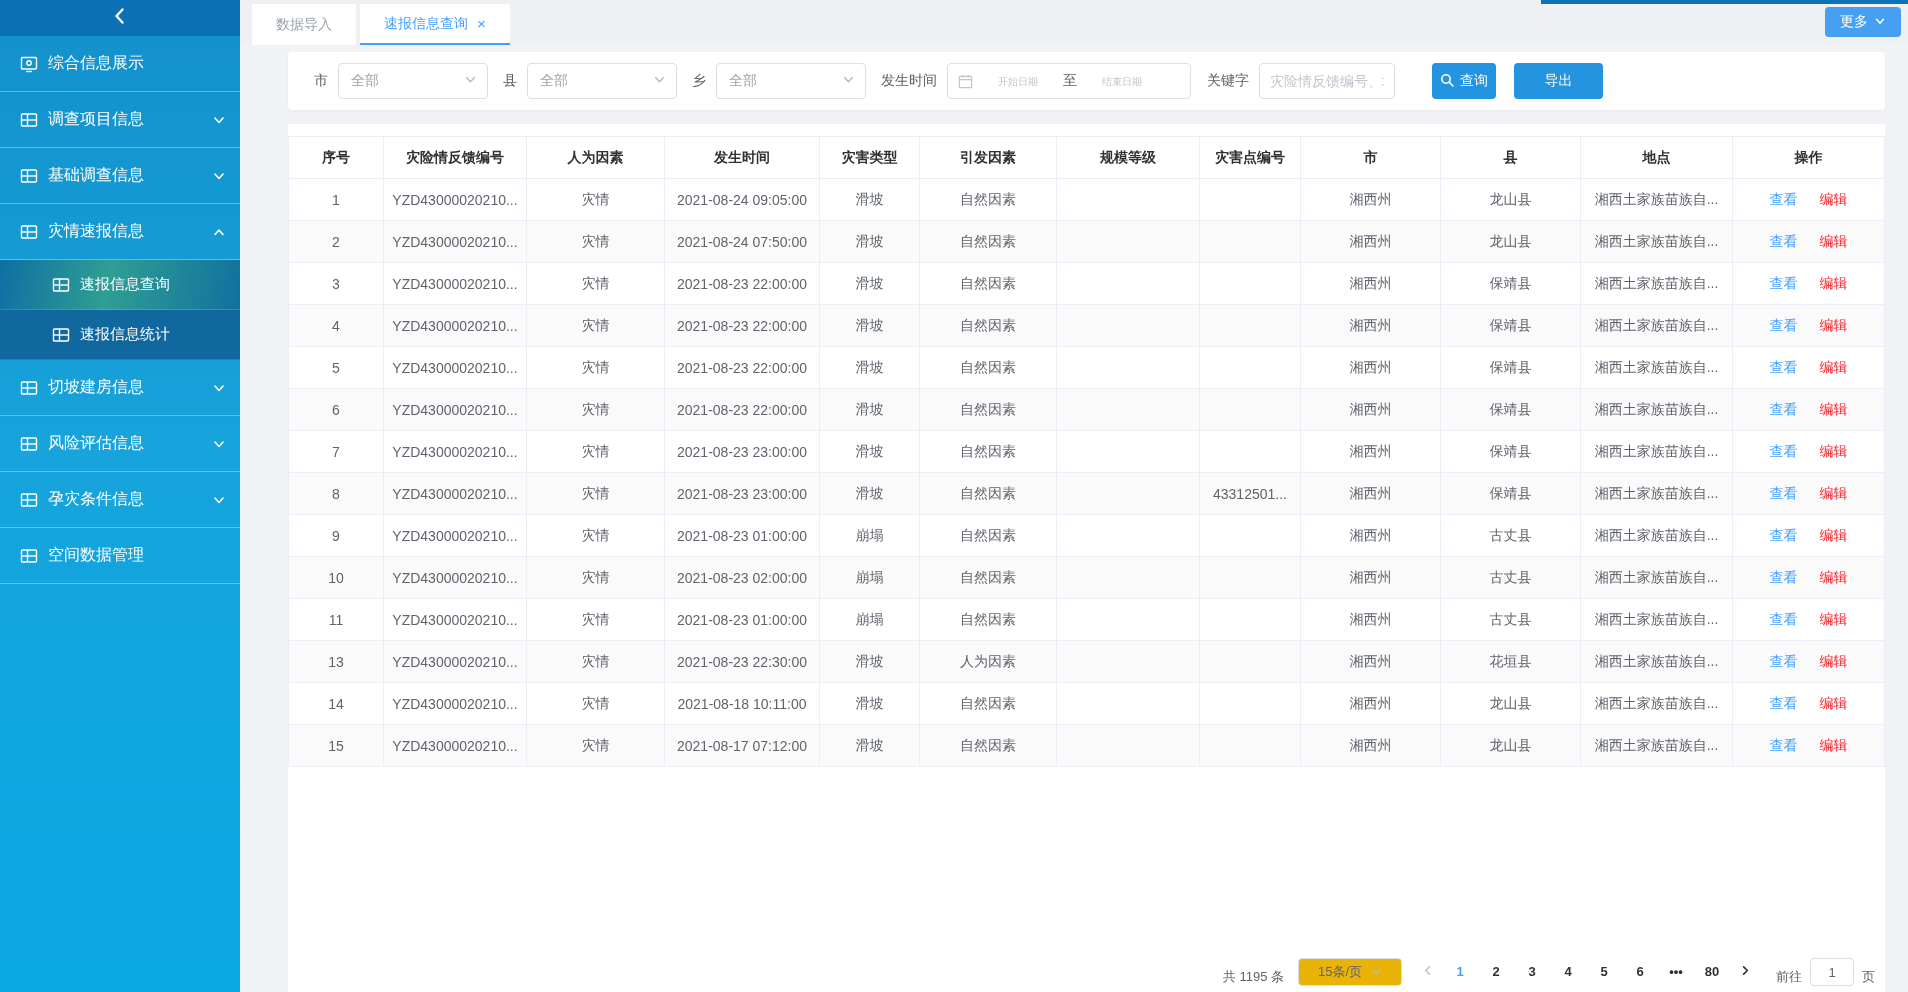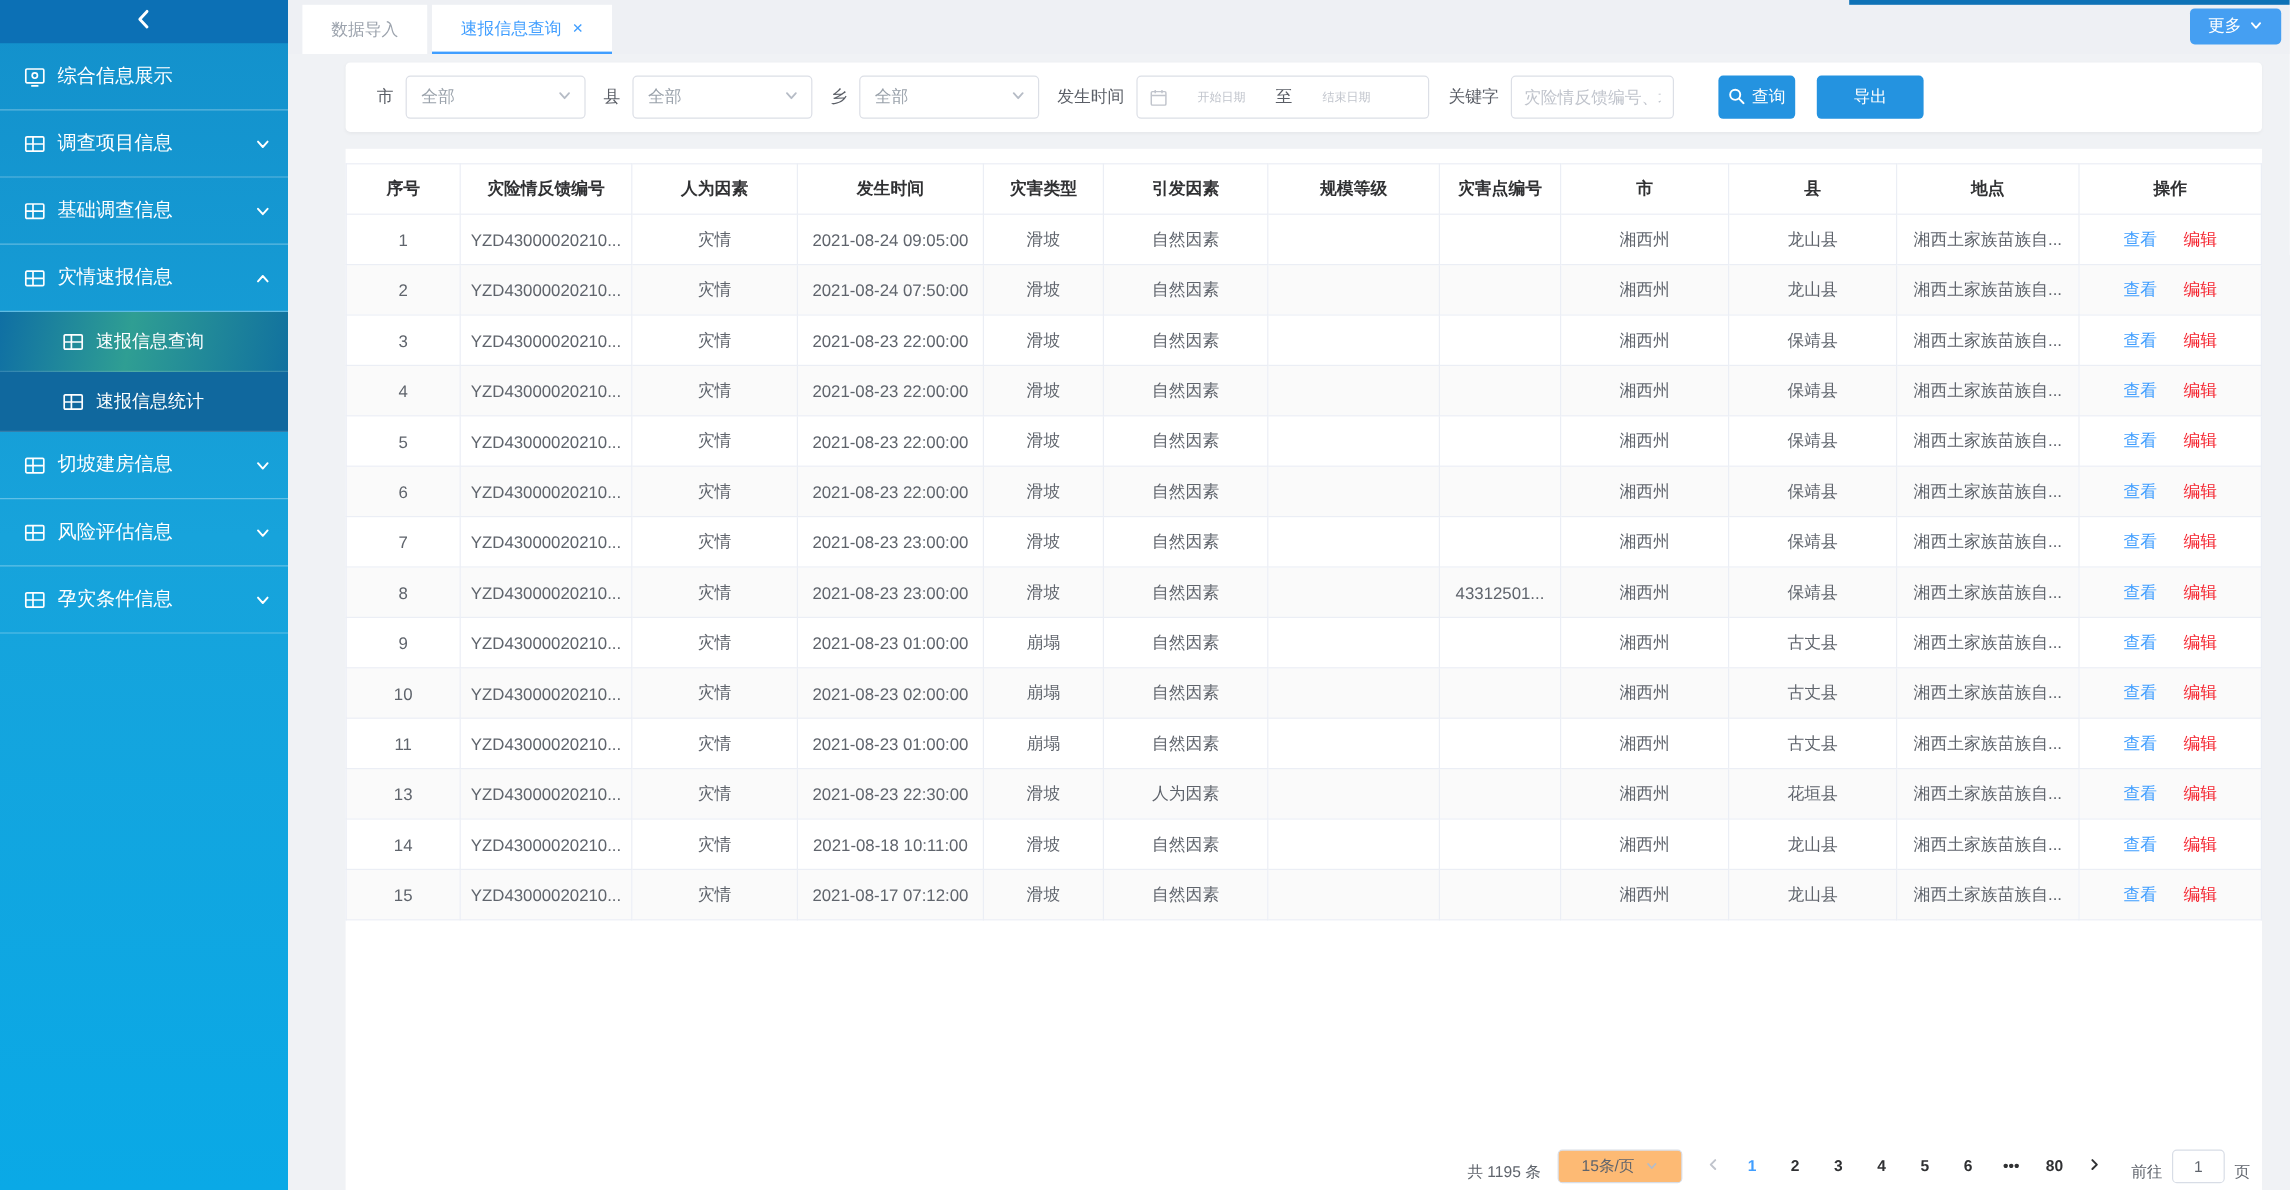--- a/index.html
+++ b/index.html
@@ -48,21 +48,21 @@
   th, td { border:1px solid #ebeef5; height:42px; text-align:center; padding:0 6px; white-space:nowrap; overflow:hidden; text-overflow:ellipsis; }
   th { color:#303133; font-weight:bold; background:#fff; }
   td { color:#5f646c; }
   tbody tr:nth-child(even) { background:#fafafa; }
   .op-view { color:#409eff; margin:0 11px; cursor:pointer; text-decoration:none; }
   .op-edit { color:#f5222d; margin:0 11px; cursor:pointer; text-decoration:none; }
 
   
   .pagination { position:absolute; right:10px; bottom:6px; display:flex; align-items:flex-end; font-size:13px; color:#5f646c; }
   .pg-total { margin-right:14px; }
-  .psize { width:104px; height:28px; border:1px solid #d8dde6; border-radius:4px; display:flex; align-items:center; justify-content:center; gap:9px; cursor:pointer; background:#fdba74; }
+  .psize { width:104px; height:28px; border:1px solid #d8dde6; border-radius:4px; display:flex; align-items:center; justify-content:center; gap:9px; cursor:pointer; background:#eab308; }
   .pbtn { width:30px; height:28px; display:flex; align-items:center; justify-content:center; cursor:pointer; margin-left:10px; }
   .pbtn.next { margin-left:0; }
   .pages { display:flex; align-items:center; }
   .page { min-width:28px; height:28px; line-height:28px; text-align:center; font-weight:bold; color:#303133; margin:0 4px; cursor:pointer; }
   .page.active { color:#409eff; }
   .goto-label { margin-left:16px; }
   .goto-input { width:44px; height:28px; border:1px solid #d8dde6; border-radius:4px; text-align:center; font-size:13px; color:#5f646c; outline:none; margin:0 8px; font-family:inherit; }
 </style>
 </head>
 <body>
@@ -190,20 +190,30 @@
               <line x1="1.5" y1="9" x2="16.5" y2="9"></line>
               <line x1="7.5" y1="3" x2="7.5" y2="15"></line>
             </svg>
           </span>
           <span>孕灾条件信息</span>
           <span class="chev">
             <svg width="14" height="14" viewBox="0 0 14 14" fill="none" stroke="#ffffff" stroke-width="1.6" stroke-linecap="round" stroke-linejoin="round">
               <polyline points="3,5 7,9.5 11,5"></polyline>
             </svg>
           </span>
+        </div>
+        <div class="menu-item">
+          <span class="mi-icon">
+            <svg width="18" height="18" viewBox="0 0 18 18" fill="none" stroke="#ffffff" stroke-width="1.4">
+              <rect x="1.5" y="3" width="15" height="12" rx="1"></rect>
+              <line x1="1.5" y1="9" x2="16.5" y2="9"></line>
+              <line x1="7.5" y1="3" x2="7.5" y2="15"></line>
+            </svg>
+          </span>
+          <span>空间数据管理</span>
         </div>
       </nav>
   </aside>
 
   <main class="content">
 
     <div class="tabbar">
       <div class="topstrip"></div>
       <div class="tab">
         <span>数据导入</span>

